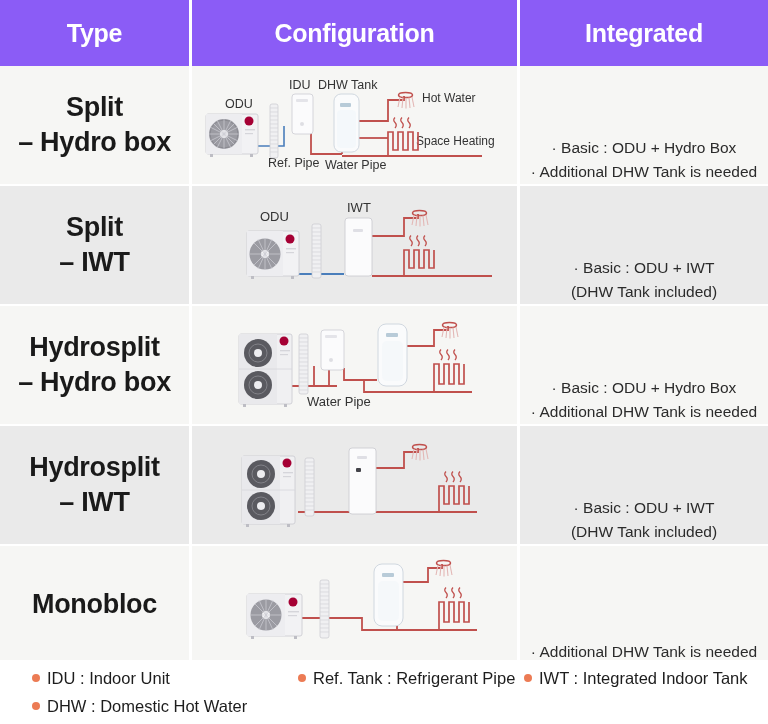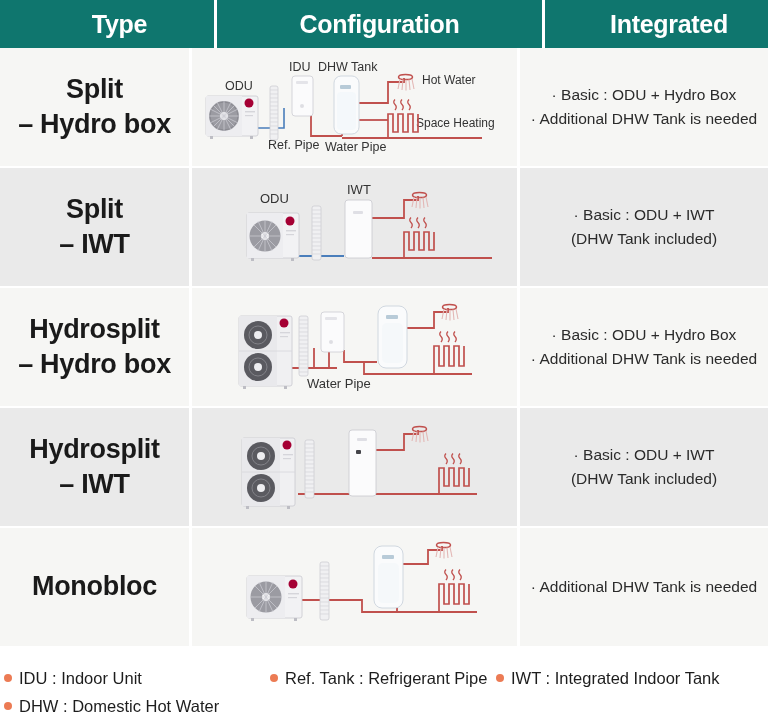--- a/index.html
+++ b/index.html
@@ -7,23 +7,22 @@
     width: 768px; height: 724px;
     background: #ffffff;
     font-family: "Liberation Sans", sans-serif;
     overflow: hidden;
   }
   .page { width: 768px; height: 724px; position: relative; background:#fff; }
 
   
   .thead {
     display: flex;
-    height: 48px;
-    background: #0f766e;
-    padding-left: 25px;
+    height: 66px;
+    background: #8b5cf6;
   }
   .thead .th {
     display: flex; align-items: center; justify-content: center;
     color: #ffffff;
     font-size: 25px;
     font-weight: bold;
     letter-spacing: -0.3px;
   }
   .col-type   { width: 189px; flex: 0 0 189px; }
   .gap        { width: 3px;  flex: 0 0 3px; background:#fff; }
@@ -37,32 +36,32 @@
   .row-dark  .cell { background: #eaeaea; }
   .rowgap { height: 2px; background: #ffffff; }
 
   .cell.type {
     display:flex; align-items:center; justify-content:center;
     text-align:center;
     font-size: 27px; font-weight: bold; color:#1a1a1a;
     line-height: 1.3; letter-spacing:-0.3px;
   }
   .cell.comp {
-    display:flex; flex-direction:column; align-items:center; justify-content:center;
+    display:flex; flex-direction:column; align-items:center; justify-content:flex-end;
     text-align:center;
     font-size: 15.5px; color:#2b2b2b; line-height: 1.55;
   }
   .cell.config { overflow:hidden; }
   .cell.config svg { display:block; }
 
   
   .legend {
     position:absolute; left:0; right:0; bottom:0;
     height: 64px;
-    padding: 4px 0 0 4px;
+    padding: 4px 0 0 32px;
     background:#ffffff;
   }
   .legend-grid {
     display:grid;
     grid-template-columns: 266px 226px auto;
     grid-auto-rows: 28px;
     align-items:center;
   }
   .litem { display:flex; align-items:center; gap:7px; font-size:16.5px; color:#1d1d1d; }
   .dot { width:8px; height:8px; border-radius:50%; background:#ec7b54; flex:0 0 8px; }

